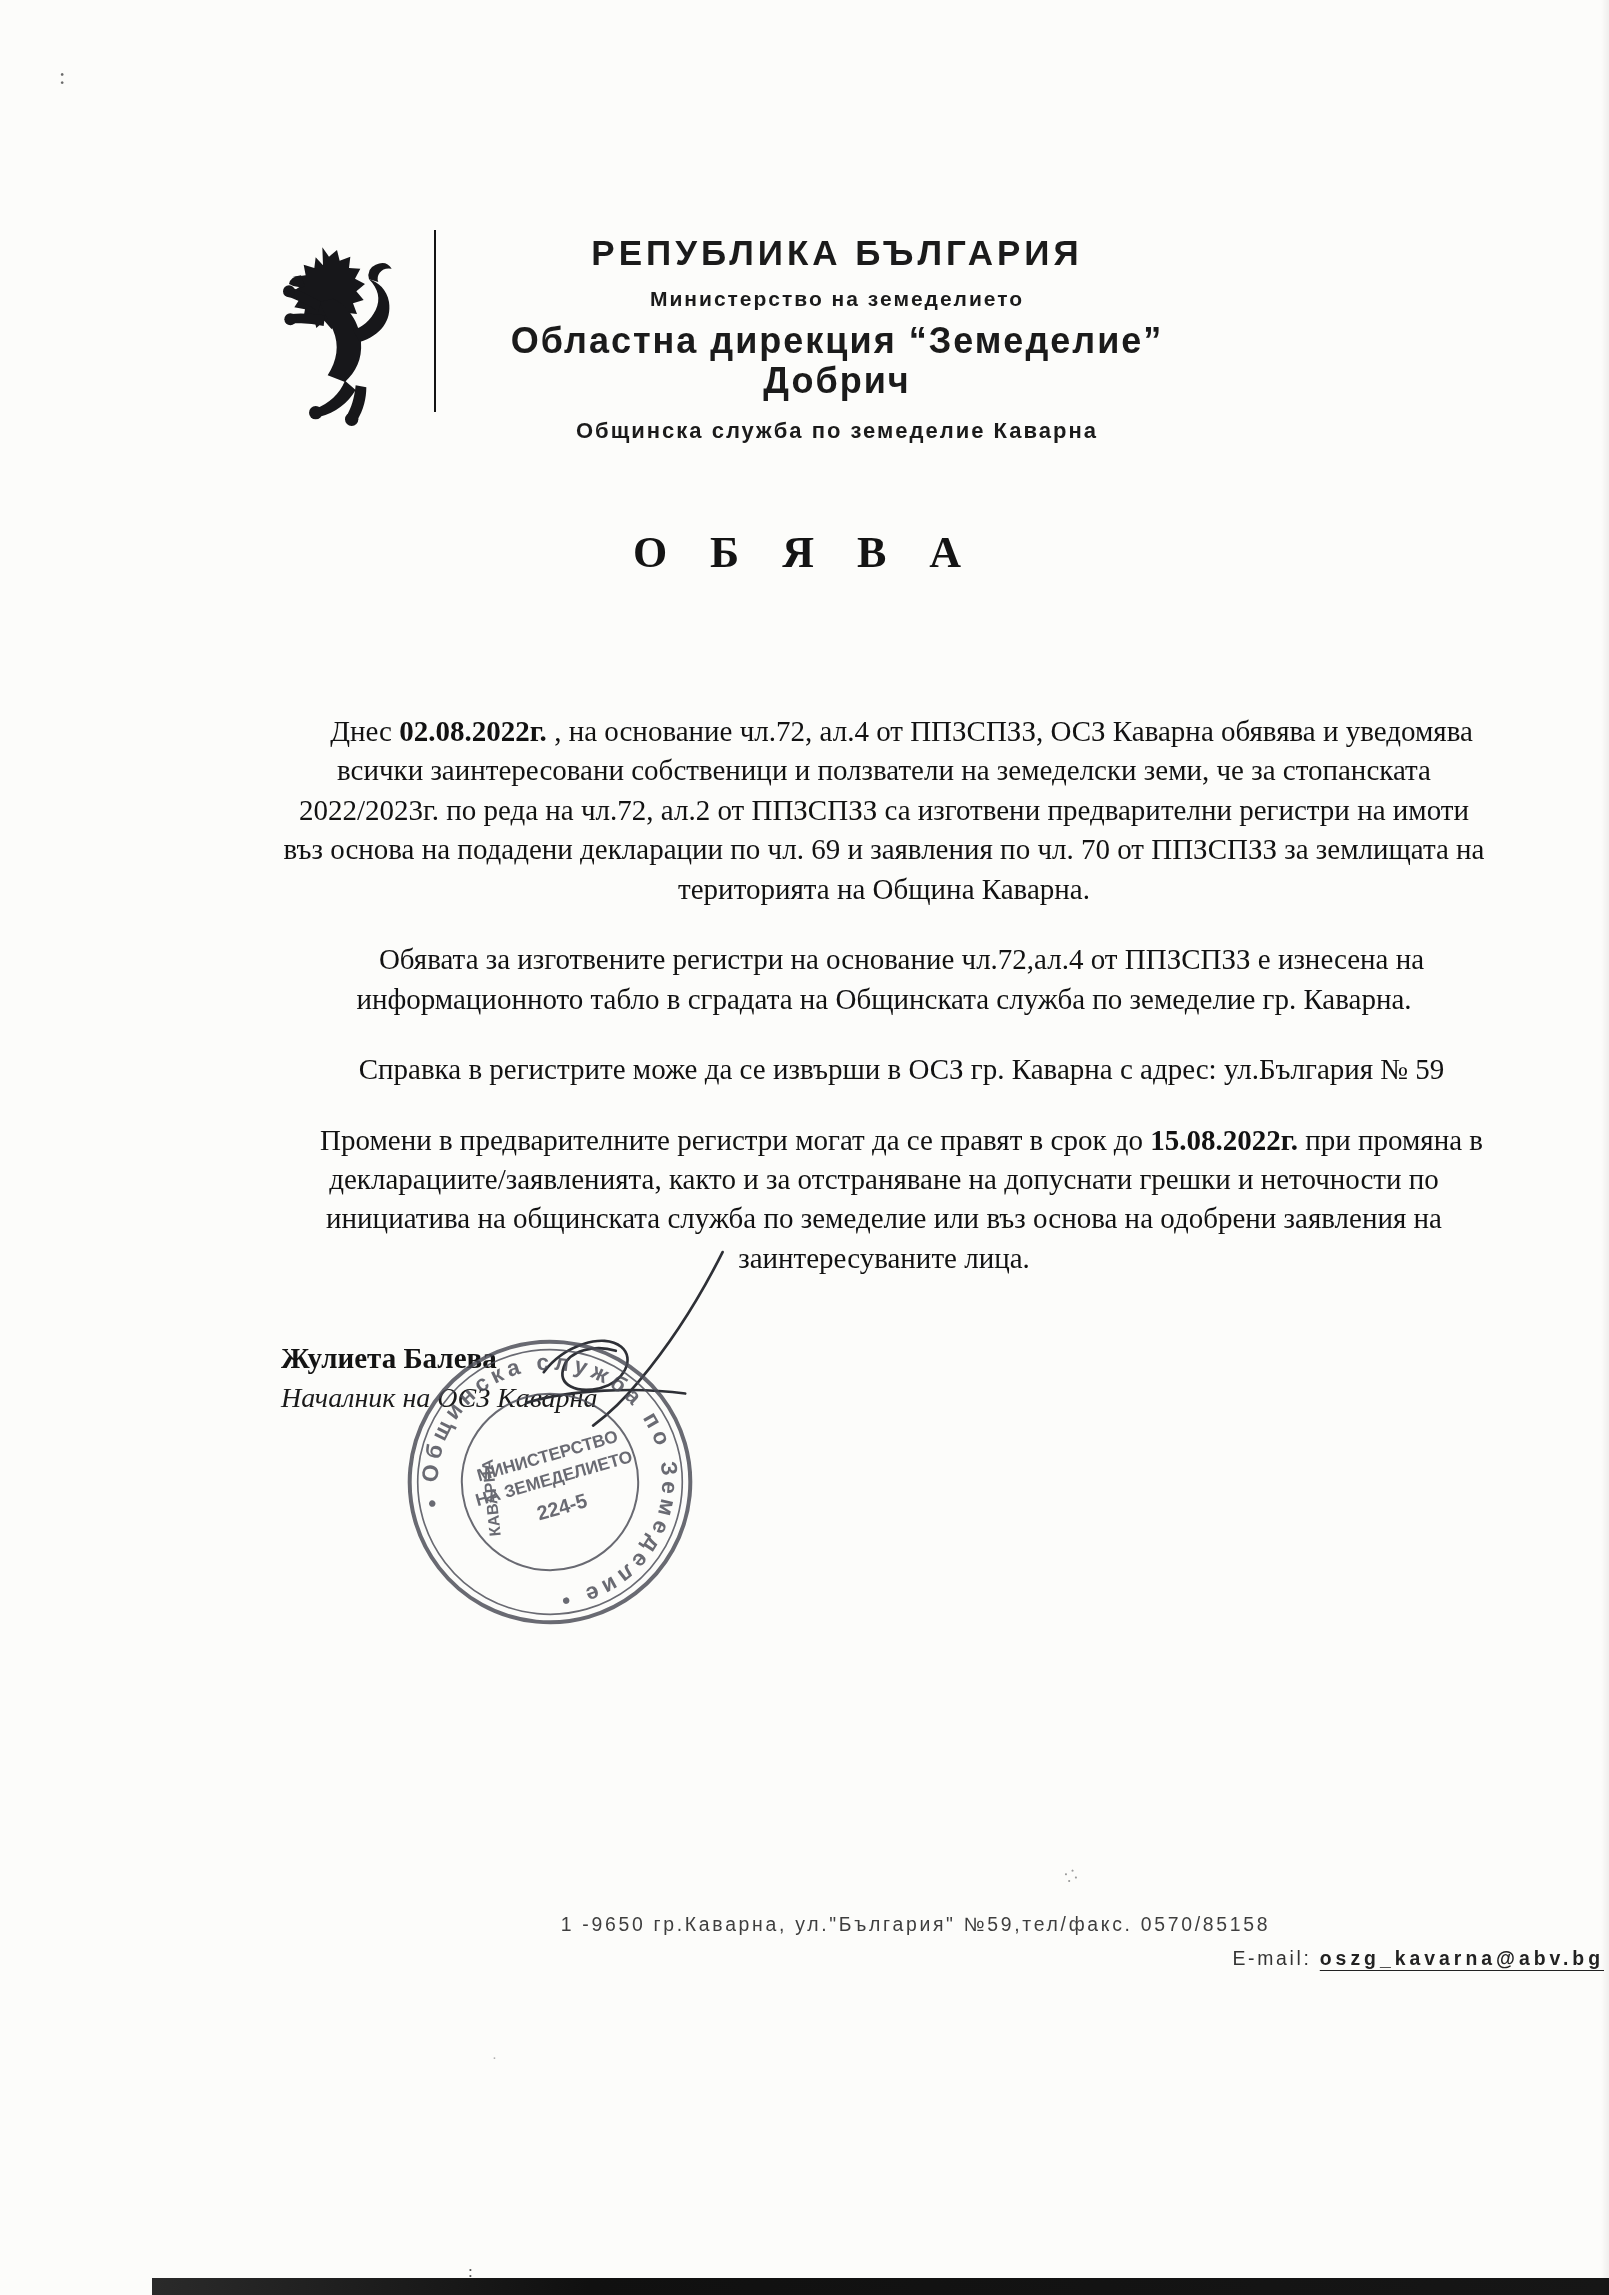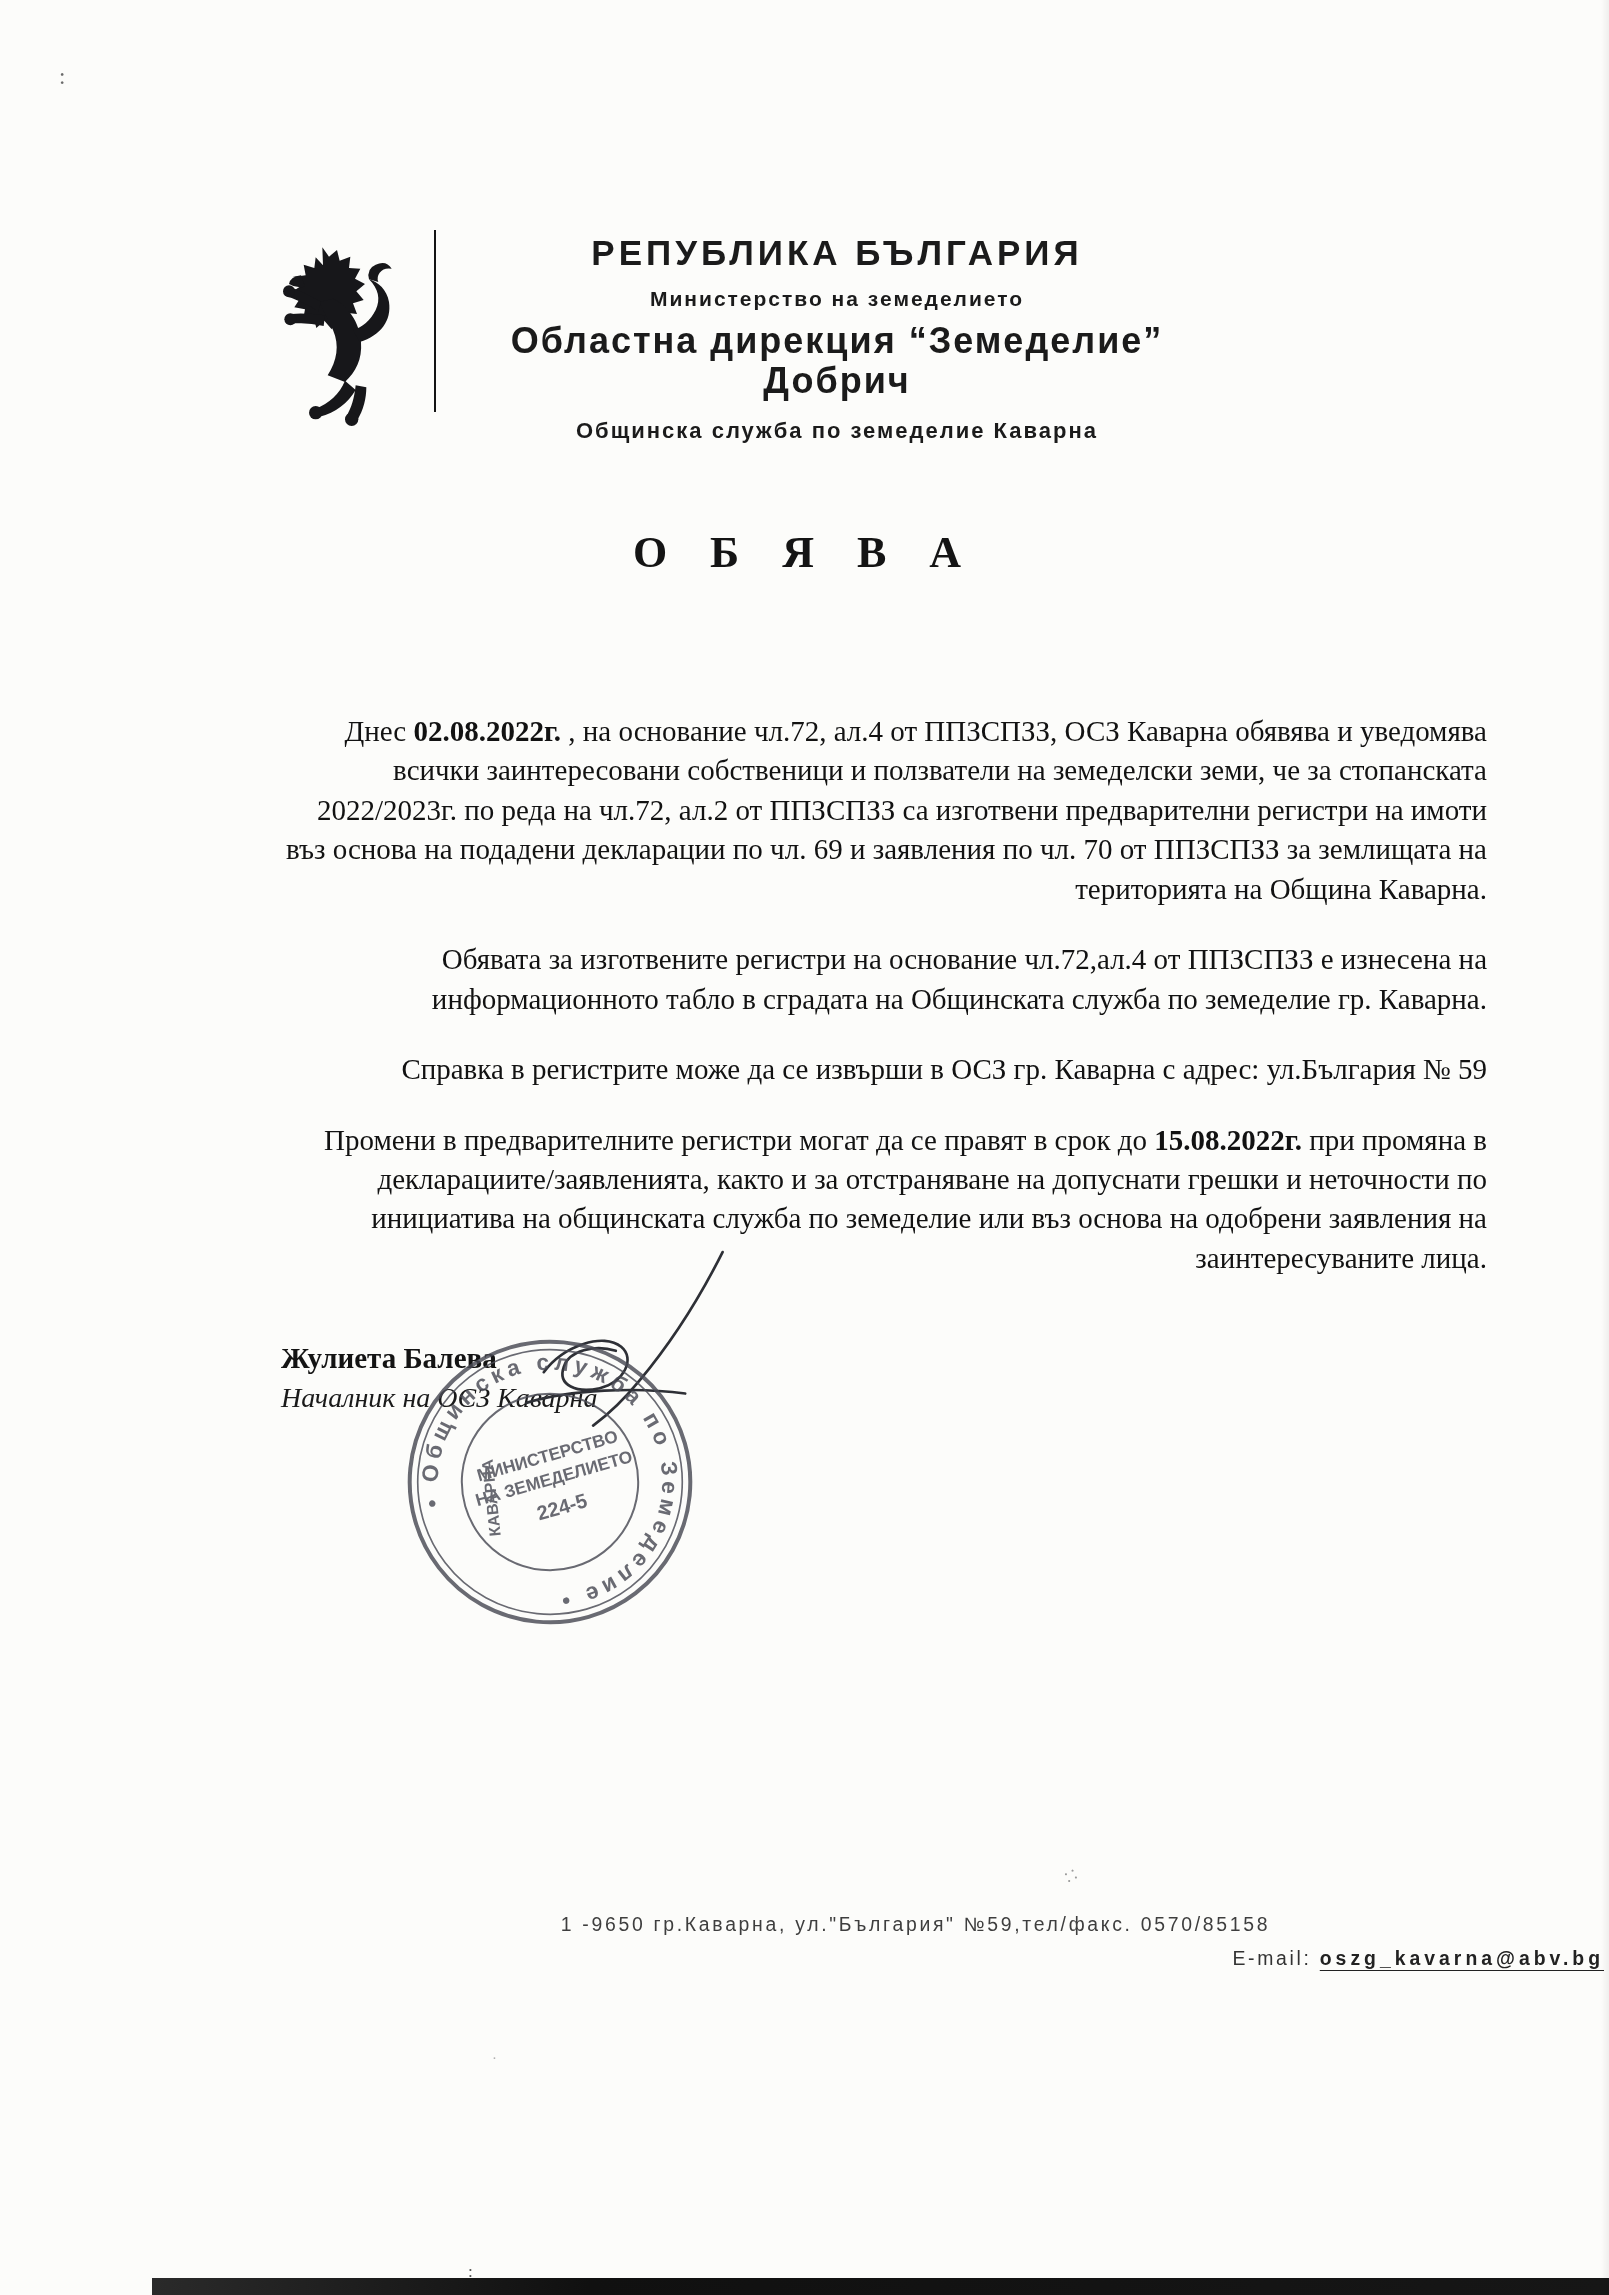--- a/index.html
+++ b/index.html
@@ -43,21 +43,21 @@
     margin: 0; text-align: center;
     font-family: "Liberation Serif", serif;
     font-size: 44px; font-weight: bold; letter-spacing: 16px;
     color: #141414;
   }
 
   
   .body-text {
     position: absolute; left: 281px; top: 712px; width: 1206px;
     font-size: 29px; line-height: 1.36; color: #121212;
-    text-align: right;
+    text-align: center;
   }
   .body-text p { margin: 0 0 31px 0; text-indent: 35px; }
   .body-text .b { font-weight: bold; }
 
   
   .signature-block {
     position: absolute; left: 281px; top: 1342px; width: 601px;
   }
   .sig-name  { font-size: 29px; font-weight: bold; color: #141414; }
   .sig-title { font-size: 28px; font-style: italic; margin-top: 6.7px; color: #1a1a1a; }

